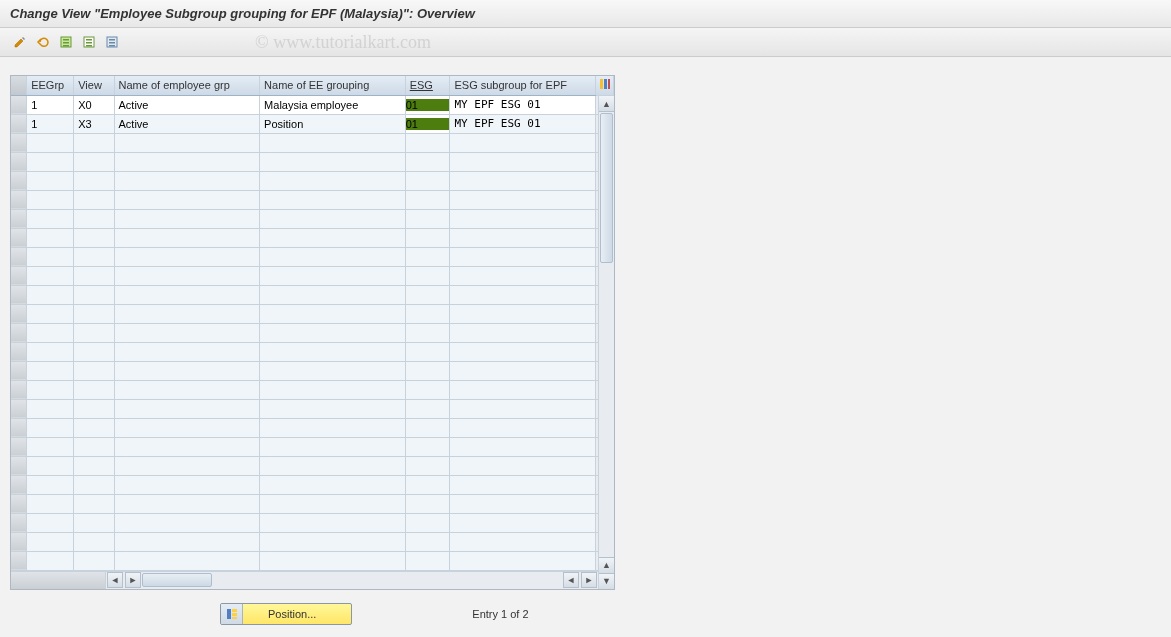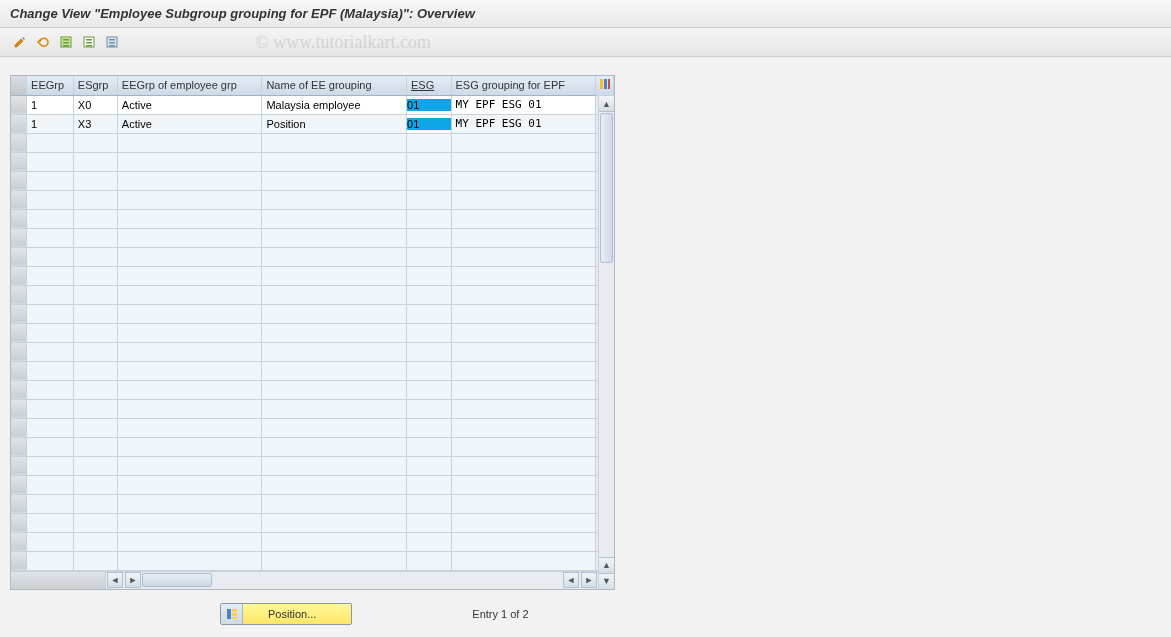--- a/index.html
+++ b/index.html
@@ -107,21 +107,21 @@
       padding:0;
     }
 
     .sel-cell {
       width:14px;
       background: linear-gradient(to bottom, #e0e4e8, #cacfd4);
       padding:0;
     }
 
     .esg-input {
-      background: #0ea5e9;
+      background: #4d7c0f;
       border: none;
       width: 100%;
       font-size: 11px;
       padding: 0;
       outline: none;
     }
 
     .vscroll-track {
       position: absolute;
       right: 0;
@@ -252,25 +252,25 @@
 
 <div class="watermark">© www.tutorialkart.com</div>
 
 <div class="table-container">
   <div class="table-scroll-wrap">
     <div class="table-body-wrap">
       <div class="table-grid">
         <div class="header-row">
           <div class="cell header-cell sel-col"></div>
           <div class="cell header-cell eegrp-col">EEGrp</div>
-          <div class="cell header-cell esgrp-col">ESgrp</div>
-          <div class="cell header-cell namegrp-col">EEGrp of employee grp</div>
+          <div class="cell header-cell esgrp-col">View</div>
+          <div class="cell header-cell namegrp-col">Name of employee grp</div>
           <div class="cell header-cell nameee-col">Name of EE grouping</div>
           <div class="cell header-cell esg-col">ESG</div>
-          <div class="cell header-cell esggroup-col">ESG grouping for EPF</div>
+          <div class="cell header-cell esggroup-col">ESG subgroup for EPF</div>
           <div class="cell config-col">
             <svg width="12" height="12" viewBox="0 0 12 12">
                 <rect x="1" y="1" width="3" height="10" fill="#f5c030"></rect>
                 <rect x="5" y="1" width="3" height="10" fill="#5080c0"></rect>
                 <rect x="9" y="1" width="2" height="10" fill="#c05050"></rect>
               </svg>
           </div>
         </div>
 
         <div class="data-row">

